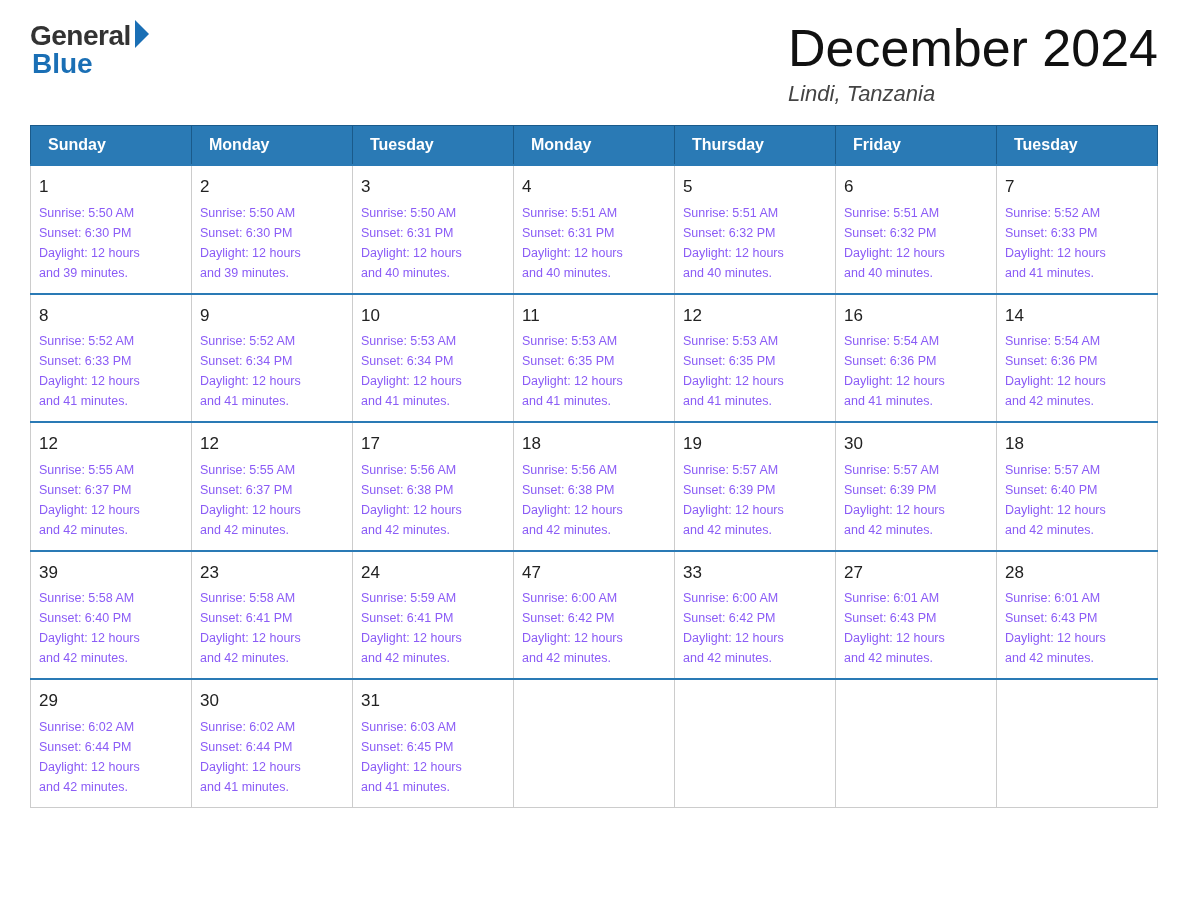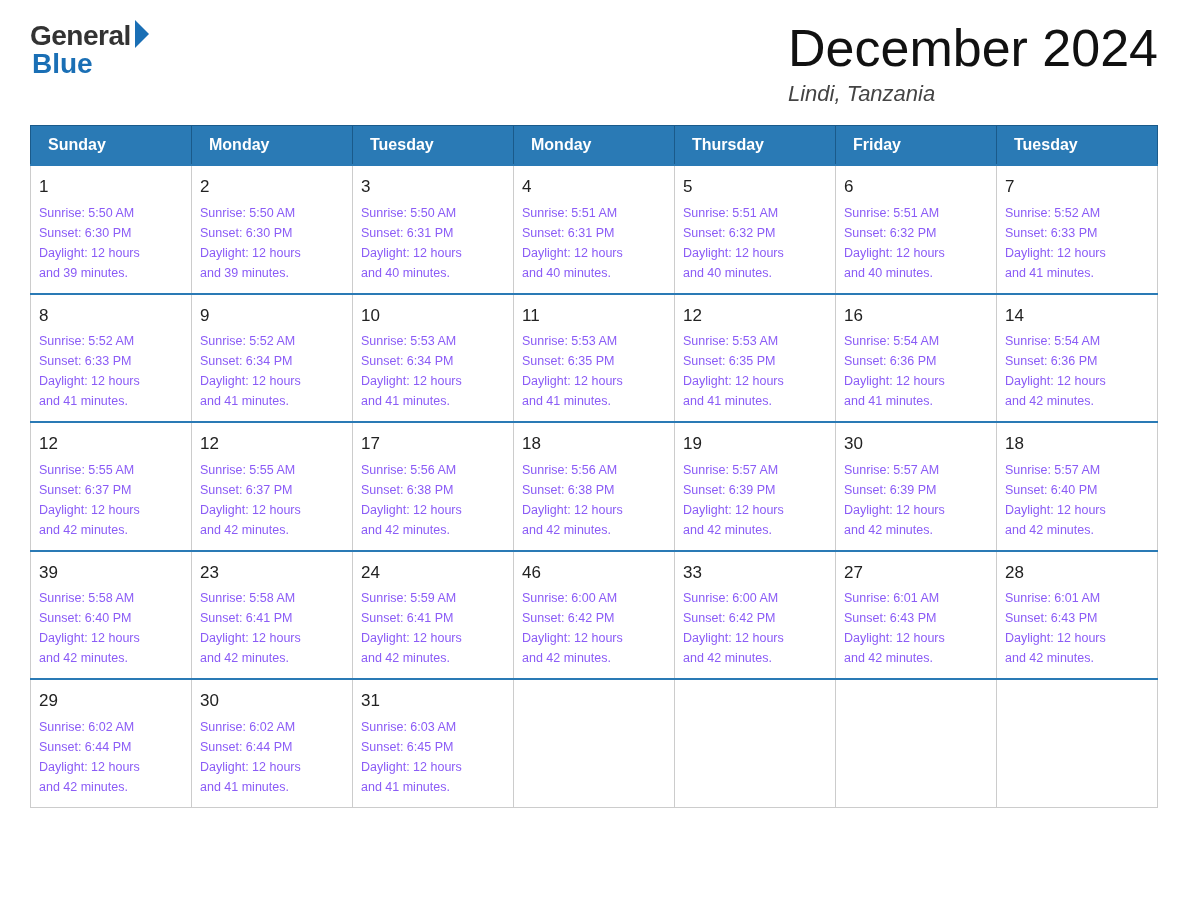--- a/index.html
+++ b/index.html
@@ -229,21 +229,21 @@
       </td>
         <td>
         <span class="day-number">23</span>
         <span class="day-info">Sunrise: 5:58 AM<br>Sunset: 6:41 PM<br>Daylight: 12 hours<br>and 42 minutes.</span>
       </td>
         <td>
         <span class="day-number">24</span>
         <span class="day-info">Sunrise: 5:59 AM<br>Sunset: 6:41 PM<br>Daylight: 12 hours<br>and 42 minutes.</span>
       </td>
         <td>
-        <span class="day-number">46</span>
+        <span class="day-number">47</span>
         <span class="day-info">Sunrise: 6:00 AM<br>Sunset: 6:42 PM<br>Daylight: 12 hours<br>and 42 minutes.</span>
       </td>
         <td>
         <span class="day-number">33</span>
         <span class="day-info">Sunrise: 6:00 AM<br>Sunset: 6:42 PM<br>Daylight: 12 hours<br>and 42 minutes.</span>
       </td>
         <td>
         <span class="day-number">27</span>
         <span class="day-info">Sunrise: 6:01 AM<br>Sunset: 6:43 PM<br>Daylight: 12 hours<br>and 42 minutes.</span>
       </td>

